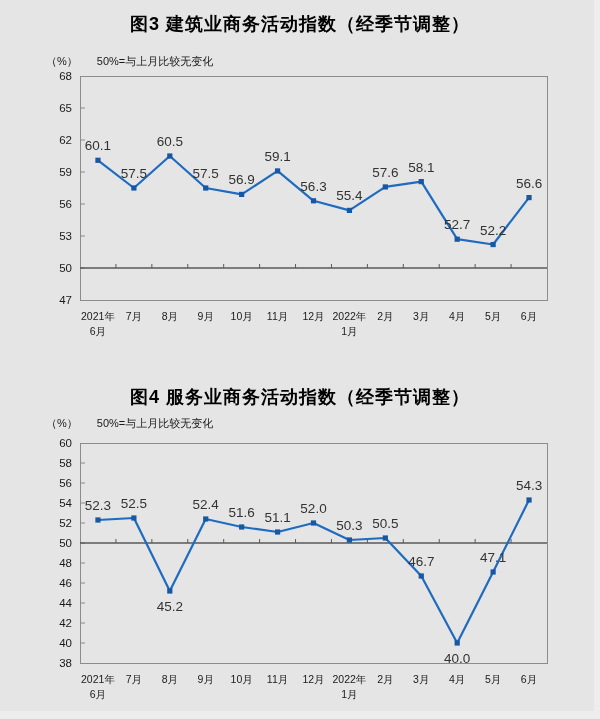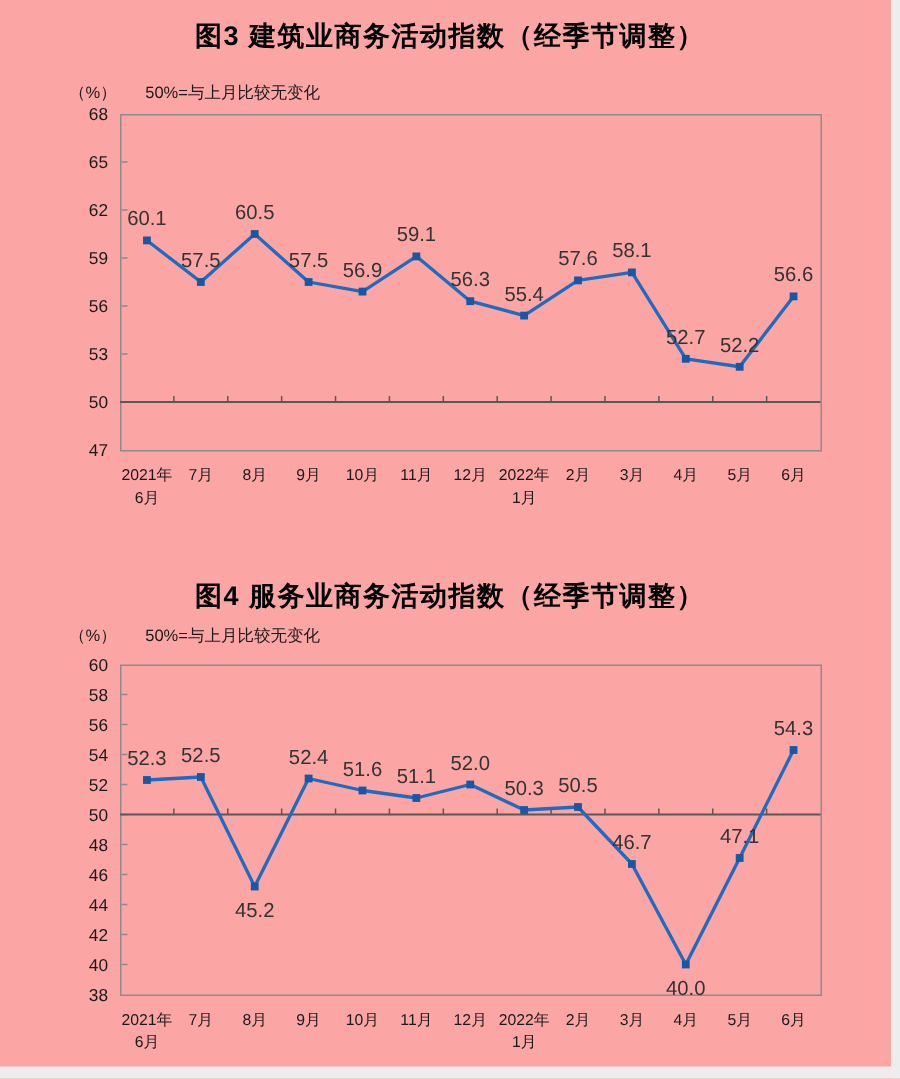--- a/index.html
+++ b/index.html
@@ -16,21 +16,21 @@
   #title1{top:12px;}
   #title2{top:385px;}
   #sub1{top:54px;}
   #sub2{top:416px;}
   .edge-bottom{position:absolute;left:0;bottom:0;width:600px;height:8px;}
   .edge-right{position:absolute;top:0;right:0;width:6px;height:719px;}
 </style>
 </head>
 <body>
 
-<div id="page" style="background: #fca5a5;">
+<div id="page" style="background: #e5e5e5;">
 
   <div id="title1" class="chart-title">图3 建筑业商务活动指数（经季节调整）</div>
   <div id="sub1" class="subtitle-row">
     <span>（%）</span>
     <span class="note">50%=与上月比较无变化</span>
   </div>
   <svg id="chart1-svg" viewBox="0 0 600 280">
       <g>
         <rect x="80.5" y="8.5" width="467" height="224" fill="none" stroke="#8c8c8c" stroke-width="1"></rect>
       </g>

